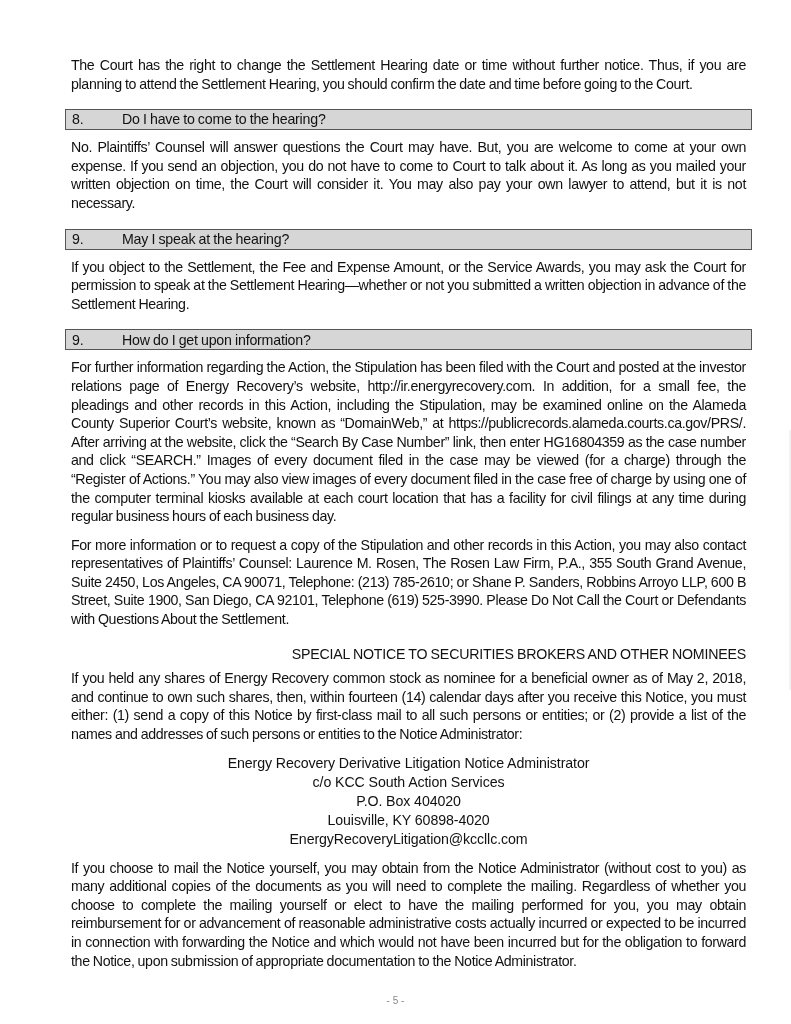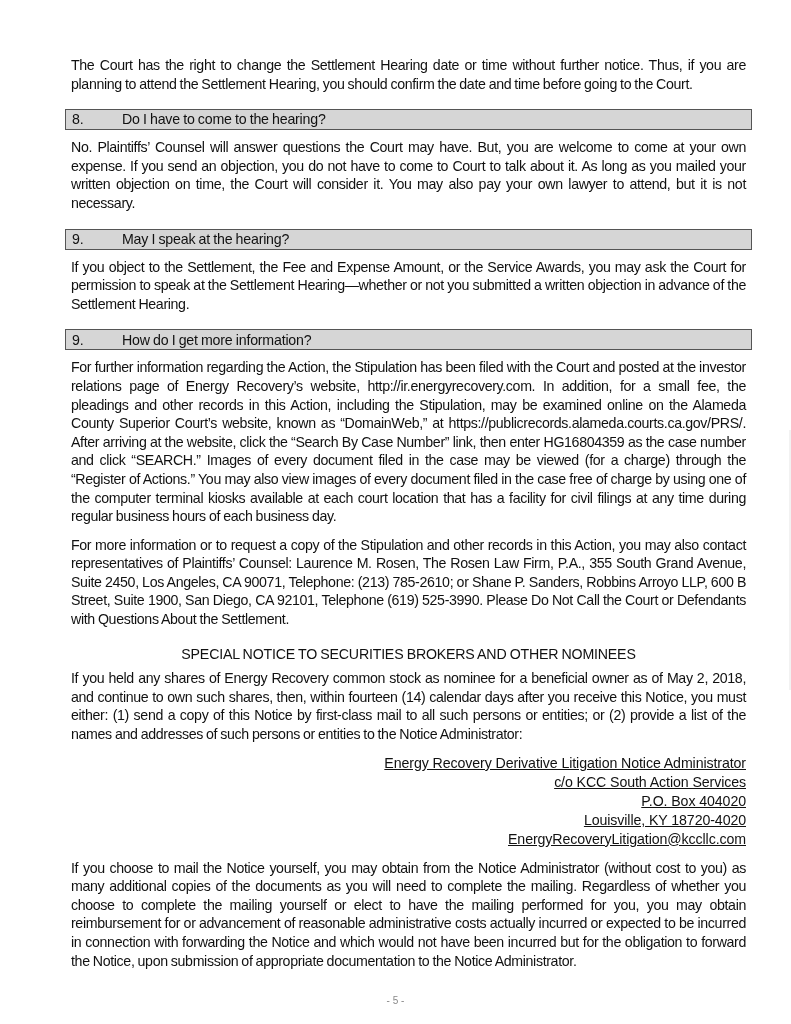--- a/index.html
+++ b/index.html
@@ -40,30 +40,29 @@
       margin: 0 -6px 8px -6px;
       padding: 0 6px;
       font-size: 14.2px;
       letter-spacing: -0.2px;
     }
     .section-header .num {
       width: 50px;
       display: inline-block;
     }
     .special-title {
-      text-align: center;
+      text-align: right;
       margin: 16px 0 6px 0;
       letter-spacing: -0.2px;
     }
     .address {
-      text-align: right;
+      text-align: center;
       margin: 2px 0 10px 0;
       letter-spacing: -0.1px;
       word-spacing: 0;
-      text-decoration: underline;
     }
     .address div { line-height: 19px; }
     .spacer-small { height: 6px; }
     .page-number {
       position: absolute;
       left: 0;
       width: 791px;
       top: 995px;
       text-align: center;
       font-size: 10px;
@@ -98,33 +97,33 @@
   <div class="section-header">
     <span class="num">9.</span>
     <span>May I speak at the hearing?</span>
   </div>
   <p>If you object to the Settlement, the Fee and Expense Amount, or the Service Awards, you may ask the Court for permission to speak at the Settlement Hearing—whether or not you submitted a written objection in advance of the Settlement Hearing.</p>
 
   <div class="spacer-small"></div>
 
   <div class="section-header">
     <span class="num">9.</span>
-    <span>How do I get more information?</span>
+    <span>How do I get upon information?</span>
   </div>
   <p>For further information regarding the Action, the Stipulation has been filed with the Court and posted at the investor relations page of Energy Recovery’s website, http://ir.energyrecovery.com.  In addition, for a small fee, the pleadings and other records in this Action, including the Stipulation, may be examined online on the Alameda County Superior Court’s website, known as “DomainWeb,” at https://publicrecords.alameda.courts.ca.gov/PRS/.  After arriving at the website, click the “Search By Case Number” link, then enter HG16804359 as the case number and click “SEARCH.”  Images of every document filed in the case may be viewed (for a charge) through the “Register of Actions.”  You may also view images of every document filed in the case free of charge by using one of the computer terminal kiosks available at each court location that has a facility for civil filings at any time during regular business hours of each business day.</p>
   <p>For more information or to request a copy of the Stipulation and other records in this Action, you may also contact representatives of Plaintiffs’ Counsel: Laurence M. Rosen, The Rosen Law Firm, P.A., 355 South Grand Avenue, Suite 2450, Los Angeles, CA 90071, Telephone: (213) 785-2610; or Shane P. Sanders, Robbins Arroyo LLP, 600 B Street, Suite 1900, San Diego, CA 92101, Telephone (619) 525-3990.  Please Do Not Call the Court or Defendants with Questions About the Settlement.</p>
 
   <div class="special-title">SPECIAL NOTICE TO SECURITIES BROKERS AND OTHER NOMINEES</div>
   <p>If you held any shares of Energy Recovery common stock as nominee for a beneficial owner as of May 2, 2018, and continue to own such shares, then, within fourteen (14) calendar days after you receive this Notice, you must either: (1) send a copy of this Notice by first-class mail to all such persons or entities; or (2) provide a list of the names and addresses of such persons or entities to the Notice Administrator:</p>
 
   <div class="address">
     <div>Energy Recovery Derivative Litigation Notice Administrator</div>
     <div>c/o KCC South Action Services</div>
     <div>P.O. Box 404020</div>
-    <div>Louisville, KY  18720-4020</div>
+    <div>Louisville, KY  60898-4020</div>
     <div>EnergyRecoveryLitigation@kccllc.com</div>
   </div>
 
   <p>If you choose to mail the Notice yourself, you may obtain from the Notice Administrator (without cost to you) as many additional copies of the documents as you will need to complete the mailing.  Regardless of whether you choose to complete the mailing yourself or elect to have the mailing performed for you, you may obtain reimbursement for or advancement of reasonable administrative costs actually incurred or expected to be incurred in connection with forwarding the Notice and which would not have been incurred but for the obligation to forward the Notice, upon submission of appropriate documentation to the Notice Administrator.</p>
 </div>
 
 <div class="right-edge"></div>
 
 <div class="page-number">- 5 -</div>
 

